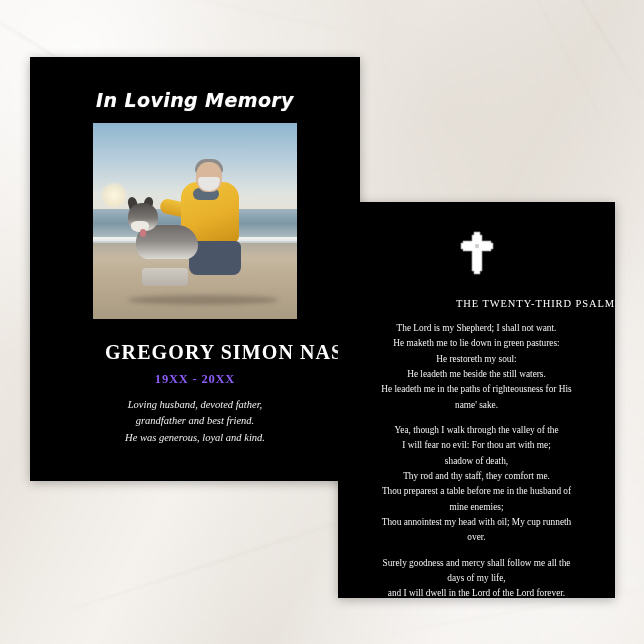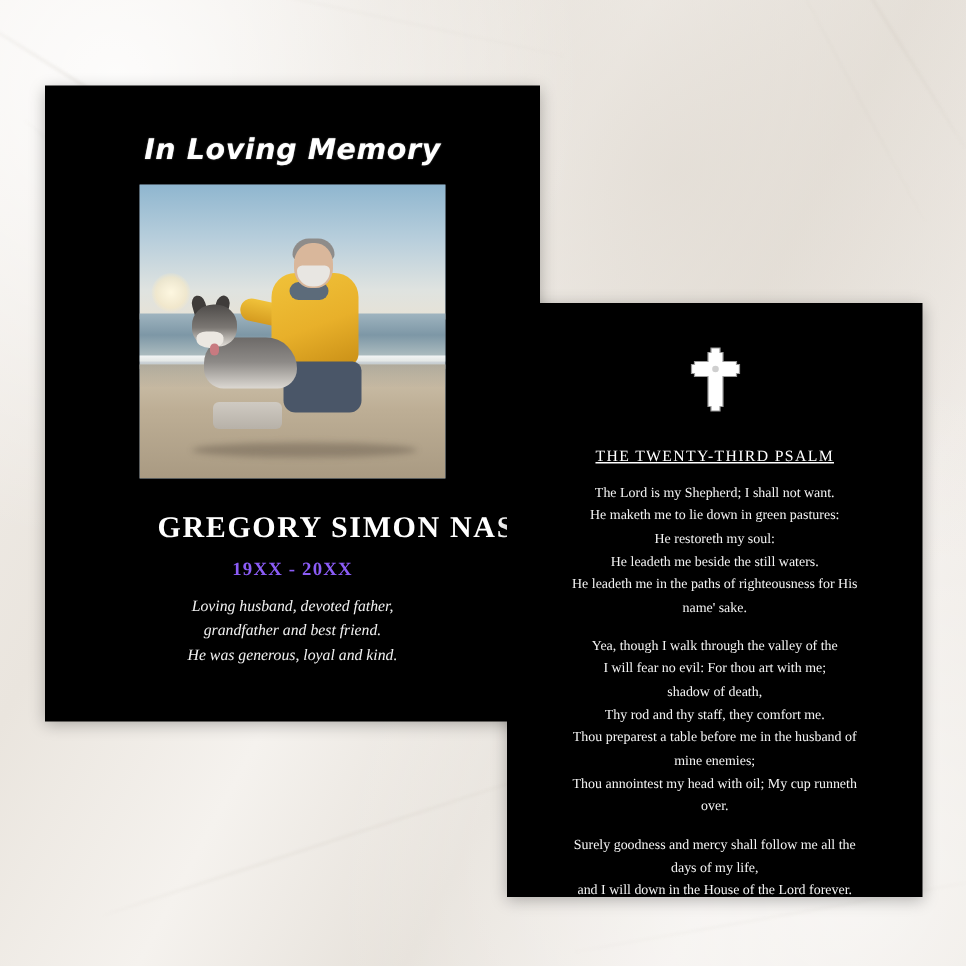--- a/index.html
+++ b/index.html
@@ -196,26 +196,25 @@
     padding: 0 22px;
   }
 
   
   .cross-wrap {
     text-align: center;
     margin-top: 28px;
   }
   .psalm-title {
     color: #ffffff;
-    text-align: center;
+    text-align: right;
     font-family: "Liberation Serif", serif;
     font-size: 10.5px;
     letter-spacing: 0.9px;
     margin-top: 18px;
-    text-decoration: underline;
   }
   .psalm-body {
     color: #f4f4f4;
     text-align: center;
     font-family: "Liberation Serif", serif;
     font-size: 9.3px;
     line-height: 1.65;
     padding: 0 14px;
     margin-top: 12px;
   }
@@ -300,17 +299,17 @@
         <span class="psalm-line">shadow of death,</span>
         <span class="psalm-line">Thy rod and thy staff, they comfort me.</span>
         <span class="psalm-line">Thou preparest a table before me in the husband of</span>
         <span class="psalm-line">mine enemies;</span>
         <span class="psalm-line">Thou annointest my head with oil; My cup runneth</span>
         <span class="psalm-line">over.</span>
       </div>
       <div class="psalm-stanza">
         <span class="psalm-line">Surely goodness and mercy shall follow me all the</span>
         <span class="psalm-line">days of my life,</span>
-        <span class="psalm-line">and I will down in the House of the Lord forever.</span>
+        <span class="psalm-line">and I will dwell in the Lord of the Lord forever.</span>
       </div>
     </div>
   </div>
 </div>
 
 </body></html>

